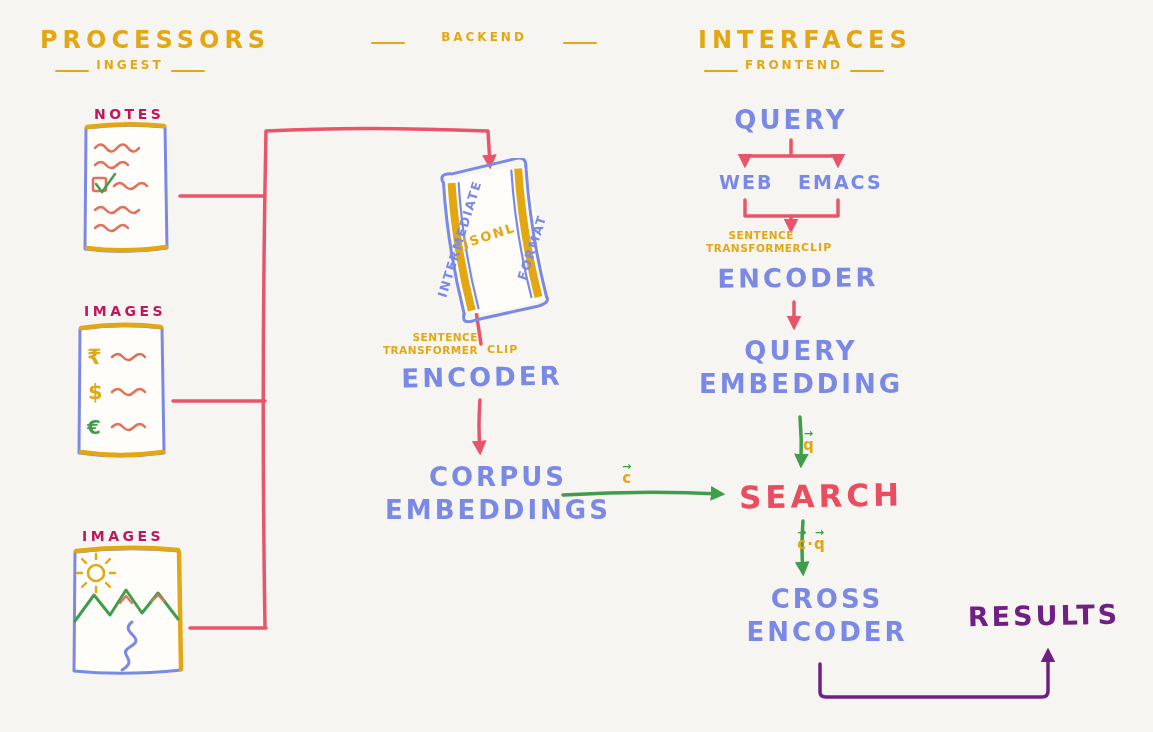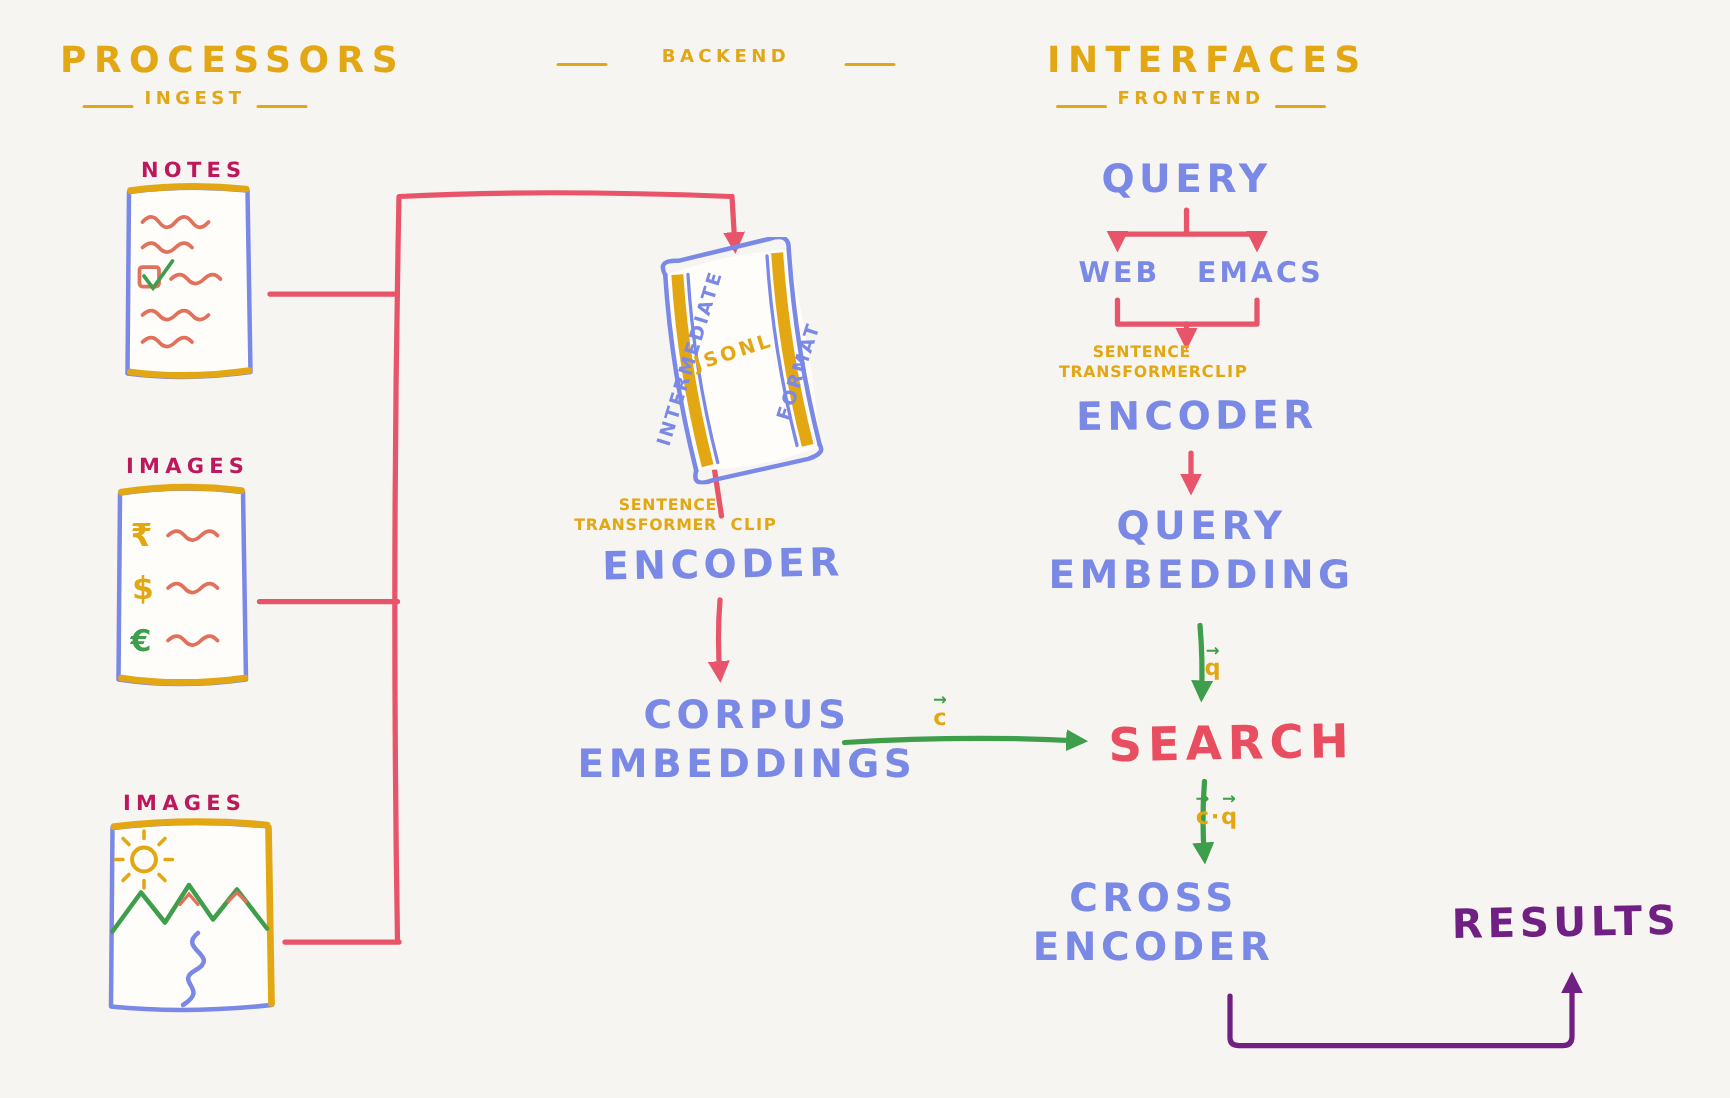--- a/index.html
+++ b/index.html
@@ -211,21 +211,21 @@
       <span class="vec-arrow">→</span>
       <span class="vec-letter">c</span>
     </span>
     <span class="vec-dot">·</span>
     <span class="vec">
       <span class="vec-arrow">→</span>
       <span class="vec-letter">q</span>
     </span>
   </div>
 
-  <div class="abs" style="left:662px; top:584px; width:214px;">
+  <div class="abs" style="left:720px; top:584px; width:214px;">
     <div class="node-blue big center">CROSS</div>
     <div class="node-blue big center" style="margin-top:3px;">ENCODER</div>
   </div>
 
   <div class="abs node-purple center" style="left:958px; top:600px; width:172px; font-size:27px; letter-spacing:3px; transform:rotate(-1deg);">RESULTS</div>
 
 
 </div>
 
 </body></html>

